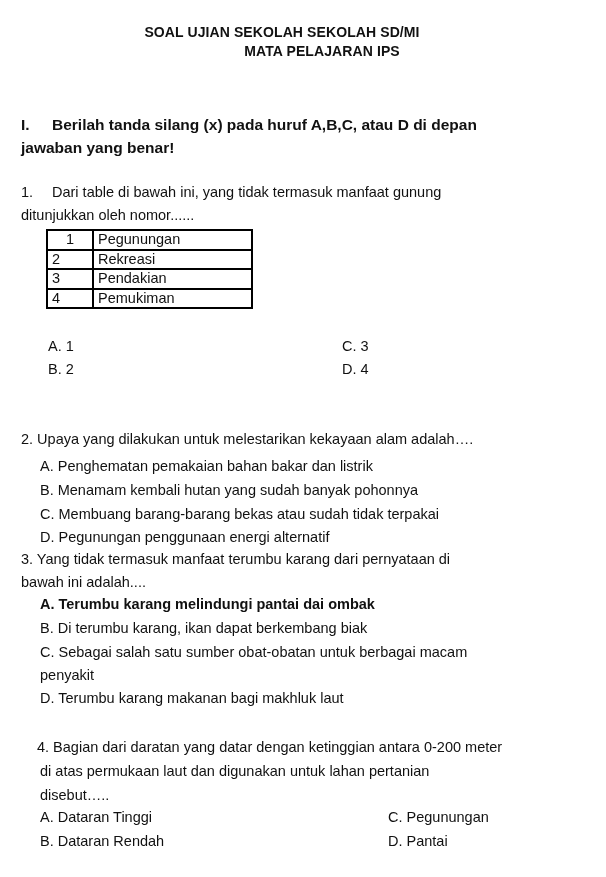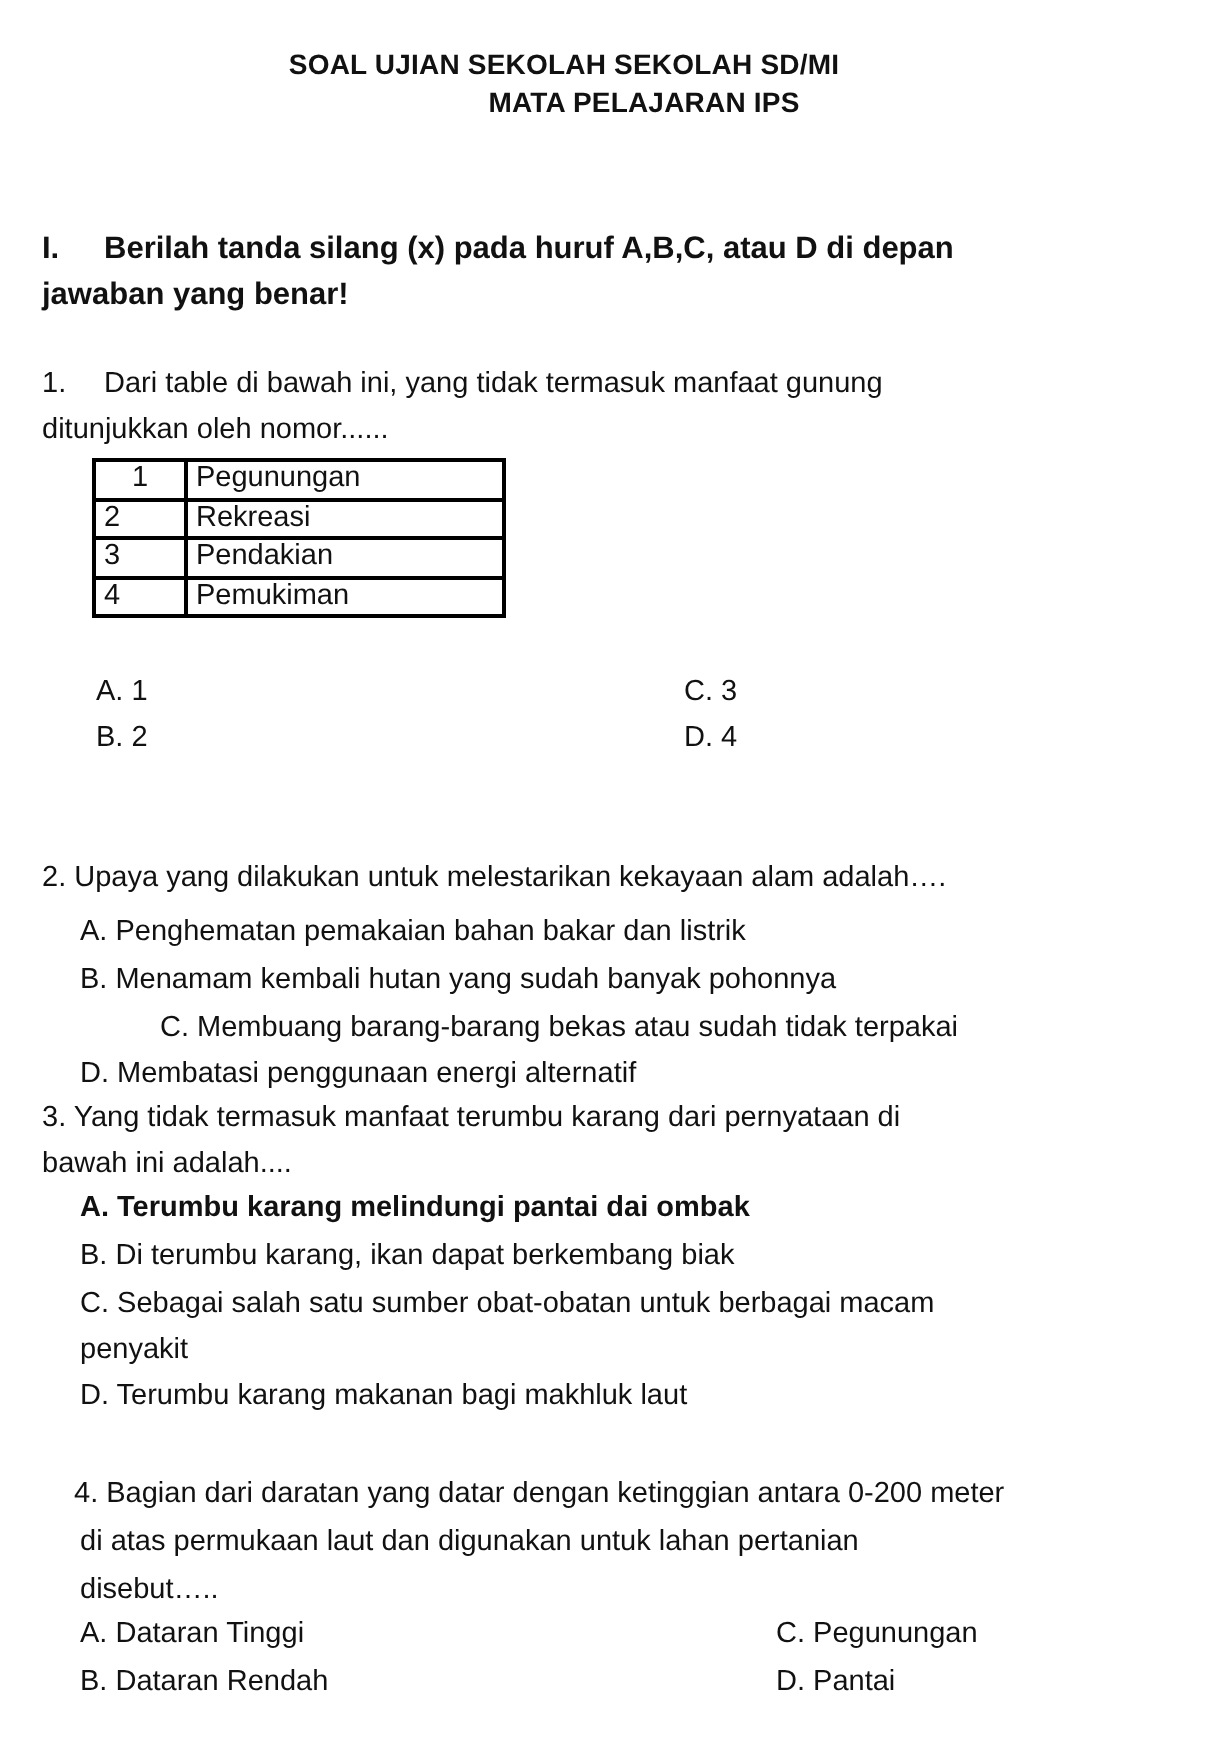--- a/index.html
+++ b/index.html
@@ -63,22 +63,22 @@
   <div class="abs txt" style="left:48px; top:338px;">A. 1</div>
   <div class="abs txt" style="left:48px; top:361px;">B. 2</div>
   <div class="abs txt" style="left:342px; top:338px;">C. 3</div>
   <div class="abs txt" style="left:342px; top:361px;">D. 4</div>
 </div>
 
 <div>
   <div class="abs txt" style="left:21px; top:431px;">2. Upaya yang dilakukan untuk melestarikan kekayaan alam adalah….</div>
   <div class="abs txt" style="left:40px; top:458px;">A. Penghematan pemakaian bahan bakar dan listrik</div>
   <div class="abs txt" style="left:40px; top:482px;">B. Menamam kembali hutan yang sudah banyak pohonnya</div>
-  <div class="abs txt" style="left:40px; top:506px;margin-left:40px;">C. Membuang barang-barang bekas atau sudah tidak terpakai</div>
-  <div class="abs txt" style="left:40px; top:529px;">D. Membatasi penggunaan energi alternatif</div>
+  <div class="abs txt" style="left:40px; top:506px;">C. Membuang barang-barang bekas atau sudah tidak terpakai</div>
+  <div class="abs txt" style="left:40px; top:529px;">D. Pegunungan penggunaan energi alternatif</div>
 </div>
 
 <div>
   <div class="abs txt" style="left:21px; top:551px;">3.  Yang tidak termasuk manfaat terumbu karang dari pernyataan di</div>
   <div class="abs txt" style="left:21px; top:574px;">bawah ini adalah....</div>
   <div class="abs txt" style="left:40px; top:596px;font-weight:bold;">A. Terumbu karang melindungi pantai dai ombak</div>
   <div class="abs txt" style="left:40px; top:620px;">B. Di terumbu karang, ikan dapat berkembang biak</div>
   <div class="abs txt" style="left:40px; top:644px;">C. Sebagai salah satu sumber obat-obatan untuk berbagai macam</div>
   <div class="abs txt" style="left:40px; top:667px;">penyakit</div>
   <div class="abs txt" style="left:40px; top:690px;">D. Terumbu karang makanan bagi makhluk laut</div>

